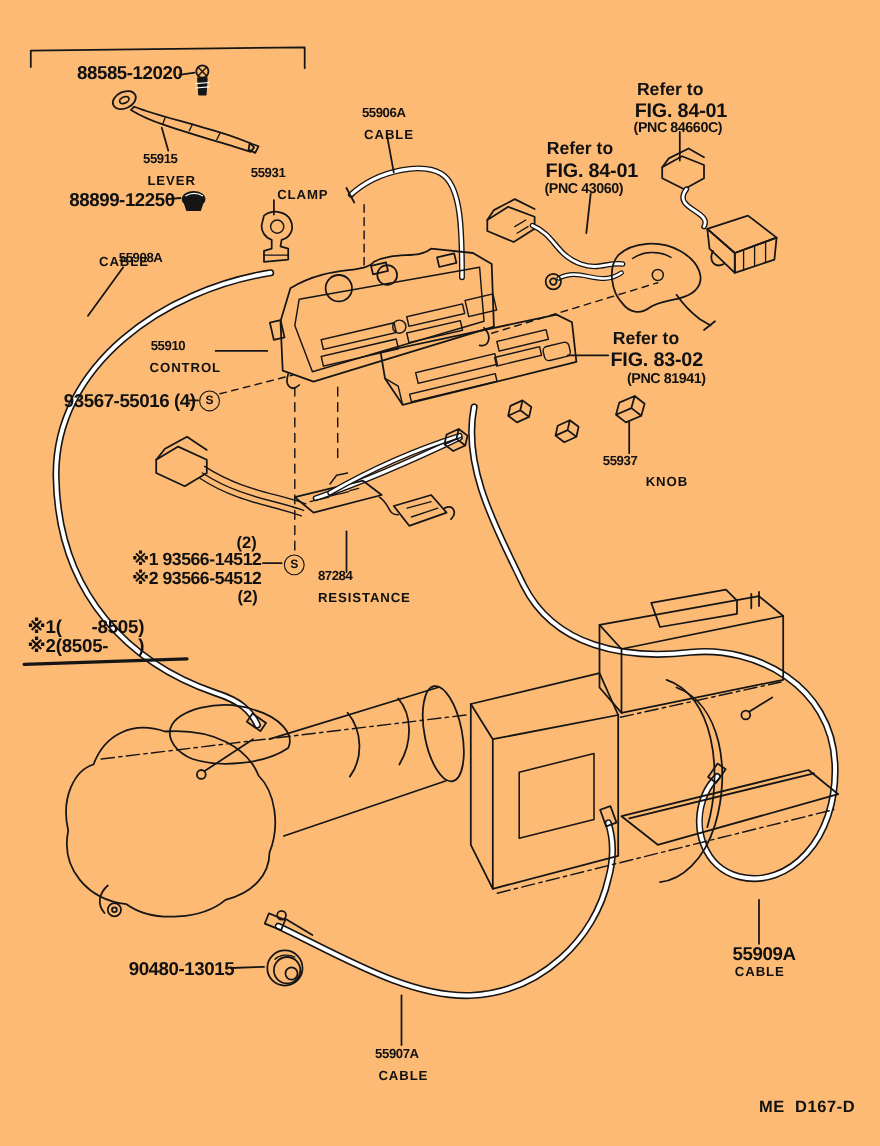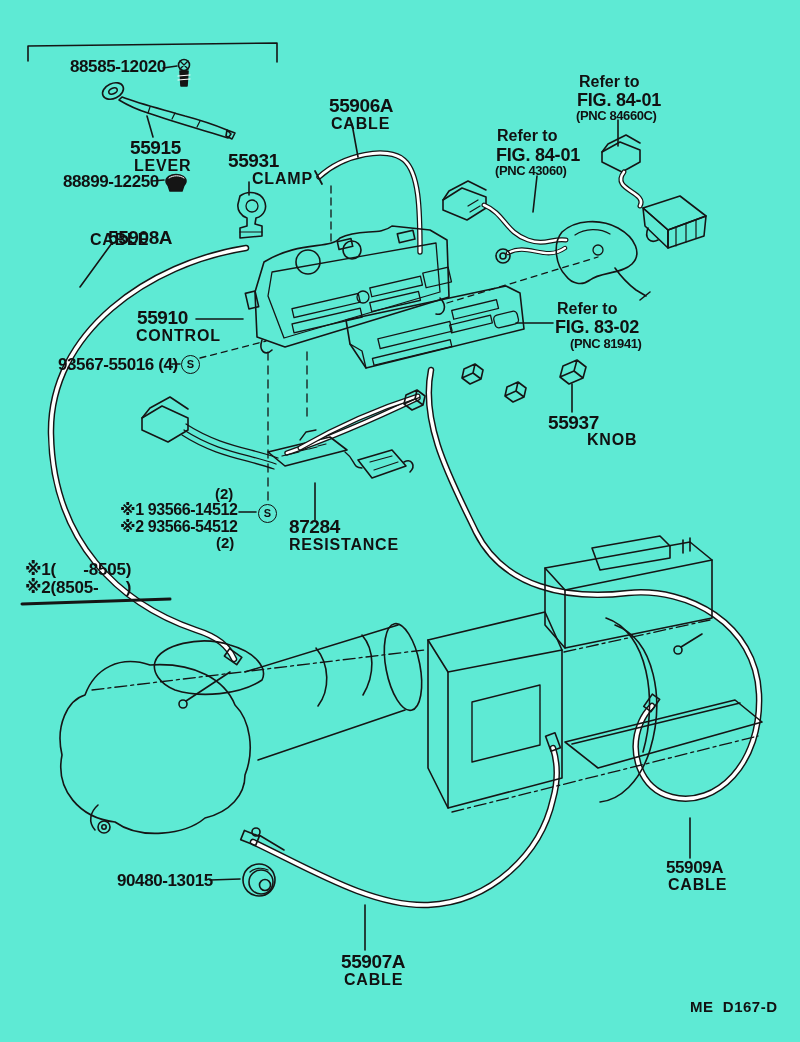--- a/index.html
+++ b/index.html
@@ -1,22 +1,22 @@
 <!DOCTYPE html>
 <html><head>
 <meta charset="utf-8">
 <style>
   html,body{margin:0;padding:0;background:#fff;}
-  #canvas{position:relative;width:800px;height:1042px;background:#5eead4;overflow:hidden;
+  #canvas{position:relative;width:800px;height:1042px;background:#fdba74;overflow:hidden;
           font-family:"Liberation Sans","DejaVu Sans",sans-serif;}
   svg.art{position:absolute;left:0;top:0;}
   .lbl{position:absolute;color:#111;font-weight:700;white-space:pre;line-height:1;}
   .pn  {font-size:17px;letter-spacing:-0.4px;}
-  .big {font-size:19px;letter-spacing:-0.4px;}
-  .nm  {font-size:16px;letter-spacing:0.8px;}
+  .big {font-size:12px;letter-spacing:-0.4px;}
+  .nm  {font-size:12px;letter-spacing:0.8px;}
   .ref1{font-size:16px;}
   .ref2{font-size:18px;letter-spacing:-0.2px;}
   .pnc {font-size:13px;letter-spacing:-0.4px;}
   .qty {font-size:15px;}
   .note{font-size:17px;letter-spacing:-0.2px;}
   .foot{font-size:15px;letter-spacing:0.5px;}
   .scircle{position:absolute;width:17px;height:17px;border:1.9px solid #111;border-radius:50%;
            color:#111;font-size:11px;font-weight:700;line-height:17px;text-align:center;}
 </style>
 </head>

